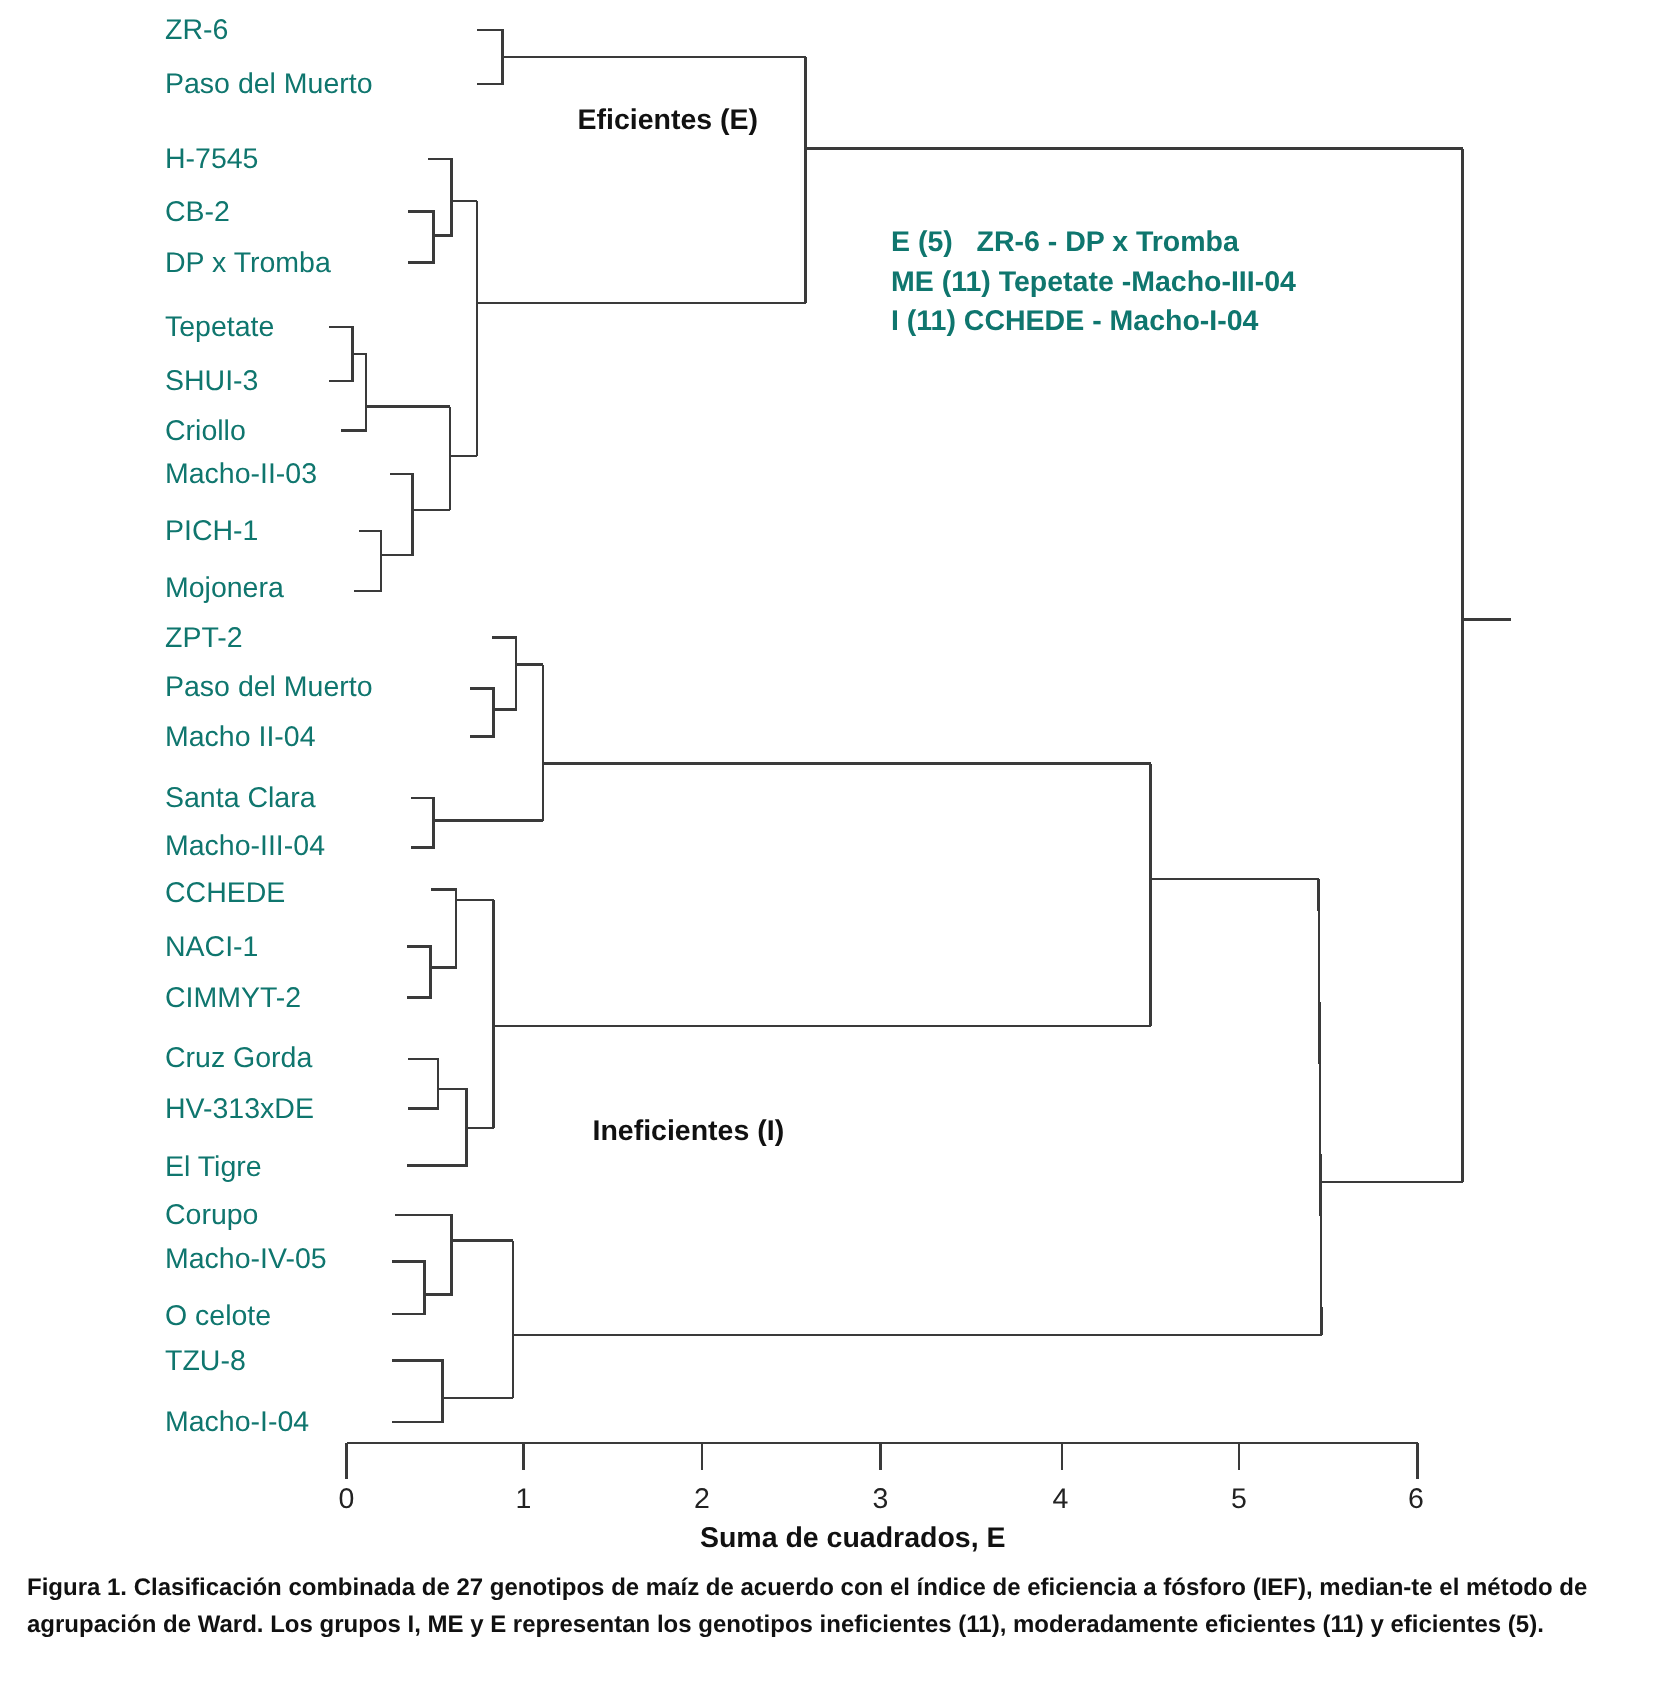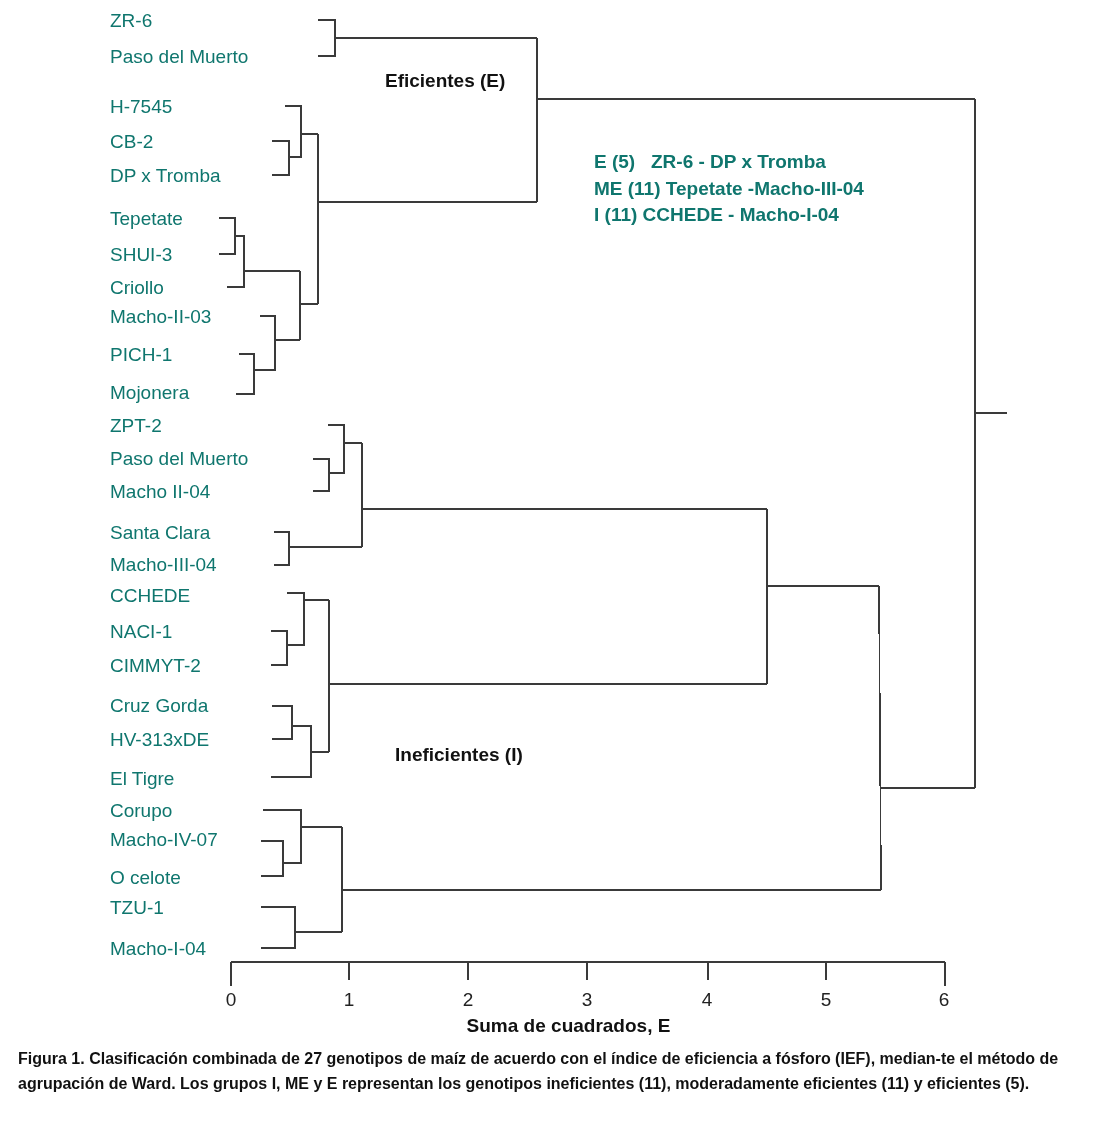--- a/index.html
+++ b/index.html
@@ -110,23 +110,23 @@
   <div class="leaf-label" style="top:482px">Macho II-04</div>
   <div class="leaf-label" style="top:523px">Santa Clara</div>
   <div class="leaf-label" style="top:555px">Macho-III-04</div>
   <div class="leaf-label" style="top:586px">CCHEDE</div>
   <div class="leaf-label" style="top:622px">NACI-1</div>
   <div class="leaf-label" style="top:656px">CIMMYT-2</div>
   <div class="leaf-label" style="top:696px">Cruz Gorda</div>
   <div class="leaf-label" style="top:730px">HV-313xDE</div>
   <div class="leaf-label" style="top:769px">El Tigre</div>
   <div class="leaf-label" style="top:801px">Corupo</div>
-  <div class="leaf-label" style="top:830px">Macho-IV-07</div>
+  <div class="leaf-label" style="top:830px">Macho-IV-05</div>
   <div class="leaf-label" style="top:868px">O celote</div>
-  <div class="leaf-label" style="top:898px">TZU-1</div>
+  <div class="leaf-label" style="top:898px">TZU-8</div>
   <div class="leaf-label" style="top:939px">Macho-I-04</div>
 
   <div class="group-label" style="left:385px; top:71px">Eficientes (E)</div>
   <div class="group-label" style="left:395px; top:745px">Ineficientes (I)</div>
 
   <div class="summary-line" style="top:152px; white-space:pre">E (5)   ZR-6 - DP x Tromba</div>
   <div class="summary-line" style="top:179px">ME (11) Tepetate -Macho-III-04</div>
   <div class="summary-line" style="top:205px">I (11) CCHEDE - Macho-I-04</div>
 
   <div class="tick-label" style="left:216px">0</div>

